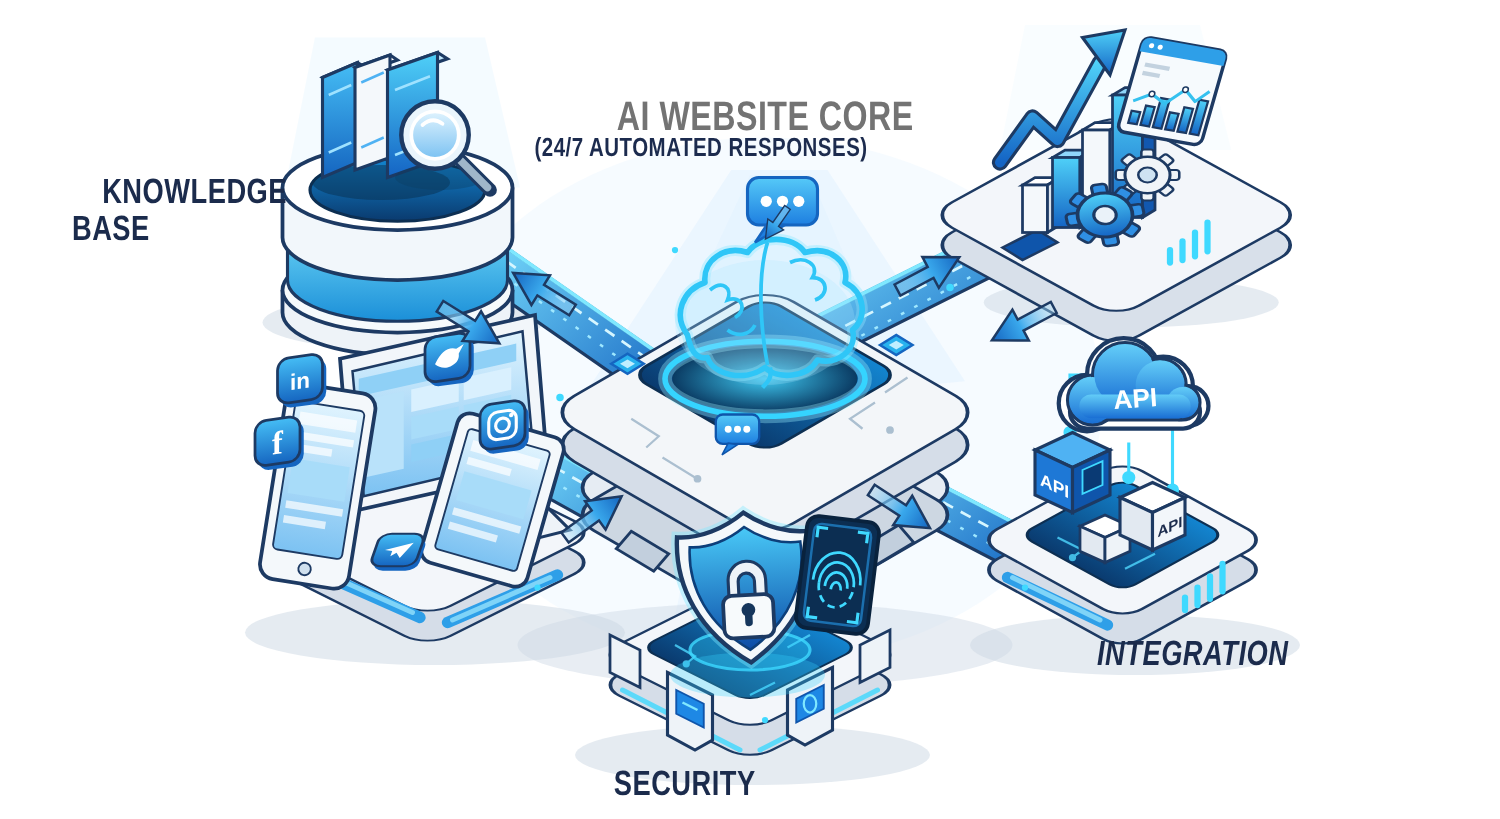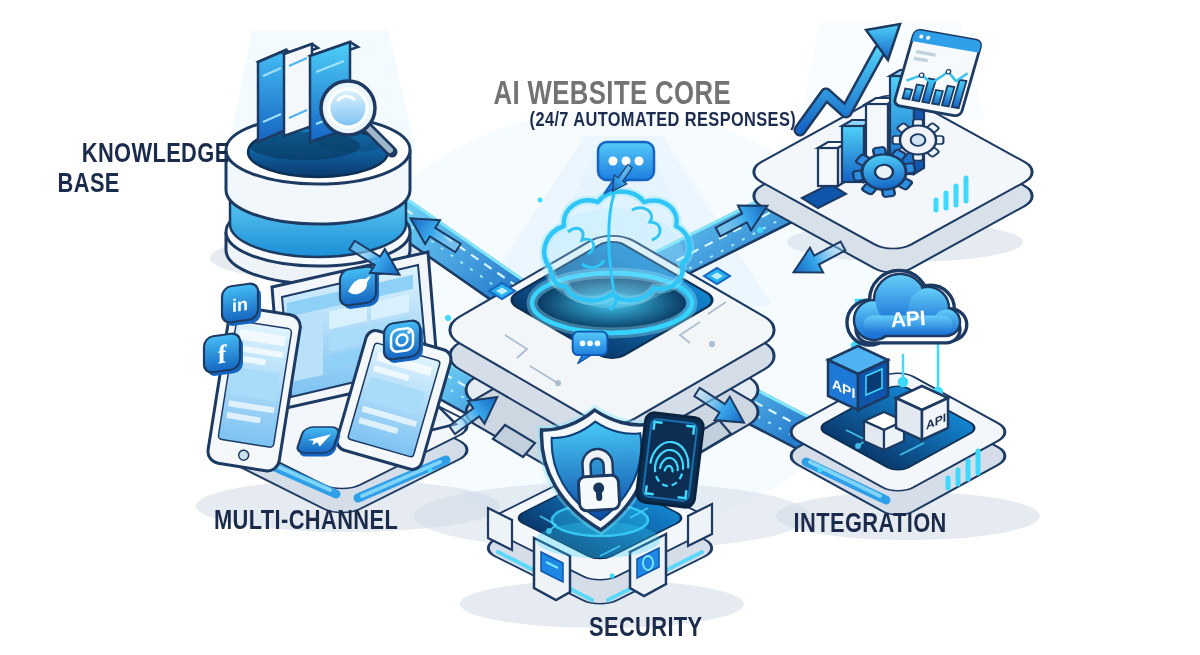--- a/index.html
+++ b/index.html
@@ -546,29 +546,26 @@
         <circle cx="540" cy="200" r="2.5"></circle>
   <circle cx="820" cy="470" r="2.5"></circle>
         <circle cx="430" cy="470" r="2.5"></circle>
         <circle cx="612" cy="576" r="2.5"></circle>
 </g>
 </svg>
 
 <div class="lbl title" style="left:400px;top:74px;width:424px;text-align:center;">
   <span class="c">AI WEBSITE CORE</span>
 </div>
-<div class="lbl subtitle" style="left:390px;top:107px;width:444px;text-align:right;">
+<div class="lbl subtitle" style="left:390px;top:107px;width:444px;text-align:left;">
   <span class="c">(24/7 AUTOMATED RESPONSES)</span>
 </div>
 <div class="lbl nodelabel" style="left:40px;top:138px;width:172px;text-align:left;line-height:1.08;">
   <span class="c oR">KNOWLEDGE</span><br>
   <span class="c oR">BASE</span>
 </div>
-<div class="lbl nodelabel" style="left:184px;top:504px;width:244px;text-align:center;">
-  <span class="c">MULTI-CHANNEL</span>
-</div>
-<div class="lbl nodelabel" style="left:772px;top:507px;width:244px;text-align:left;">
+<div class="lbl nodelabel" style="left:808px;top:507px;width:244px;text-align:right;font-style:italic;">
   <span class="c">INTEGRATION</span>
 </div>
-<div class="lbl nodelabel" style="left:475px;top:611px;width:244px;text-align:right;">
+<div class="lbl nodelabel" style="left:475px;top:611px;width:244px;text-align:left;">
   <span class="c">SECURITY</span>
 </div>
 </div>
 
 </body></html>

